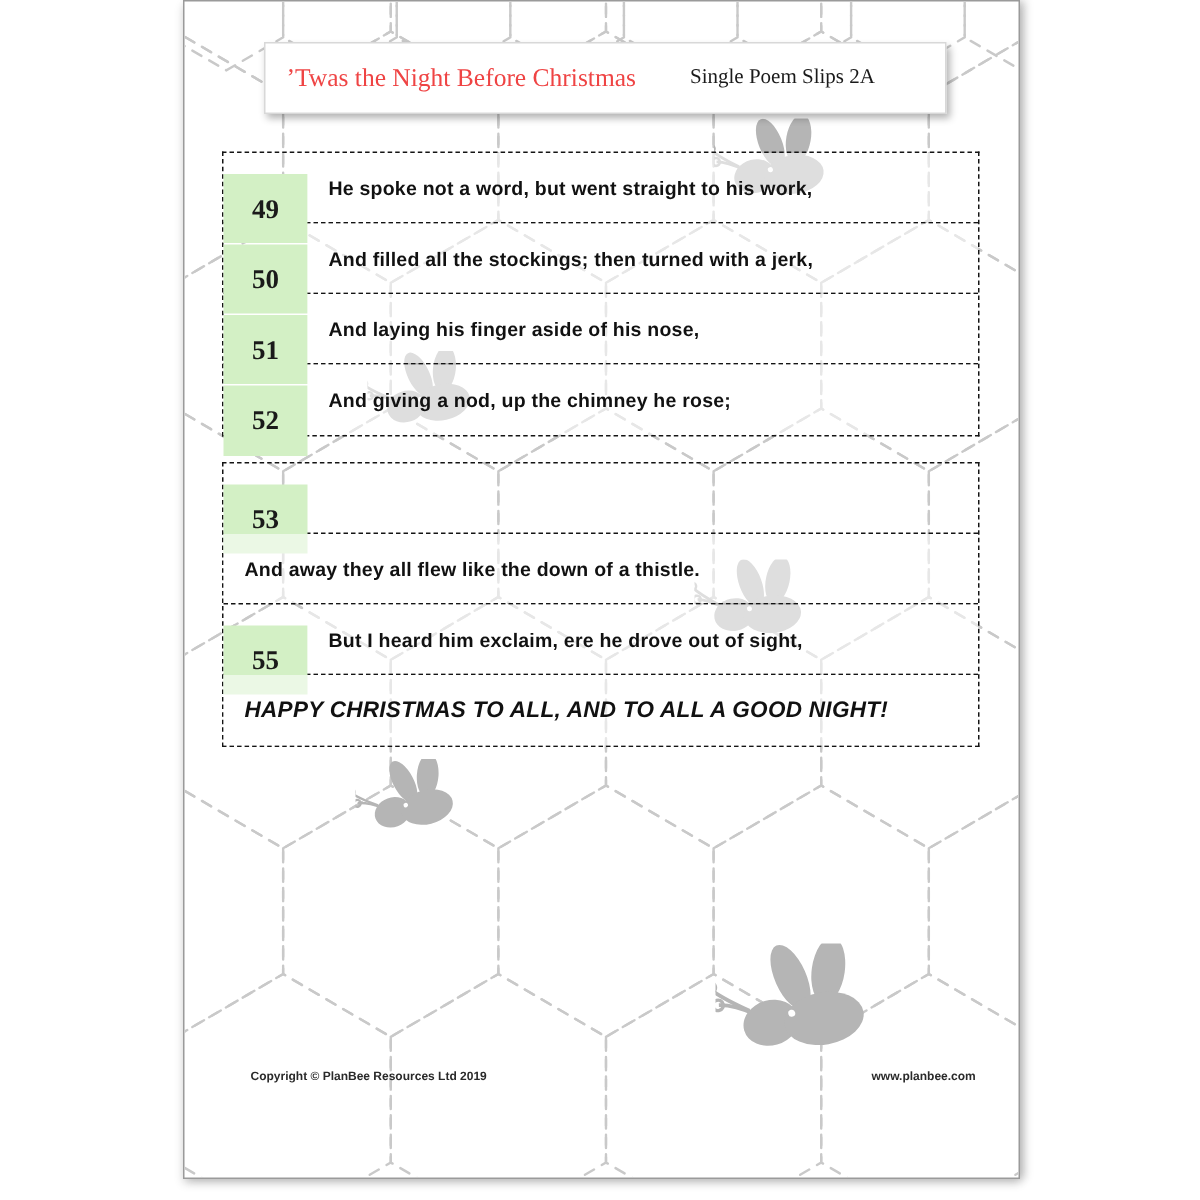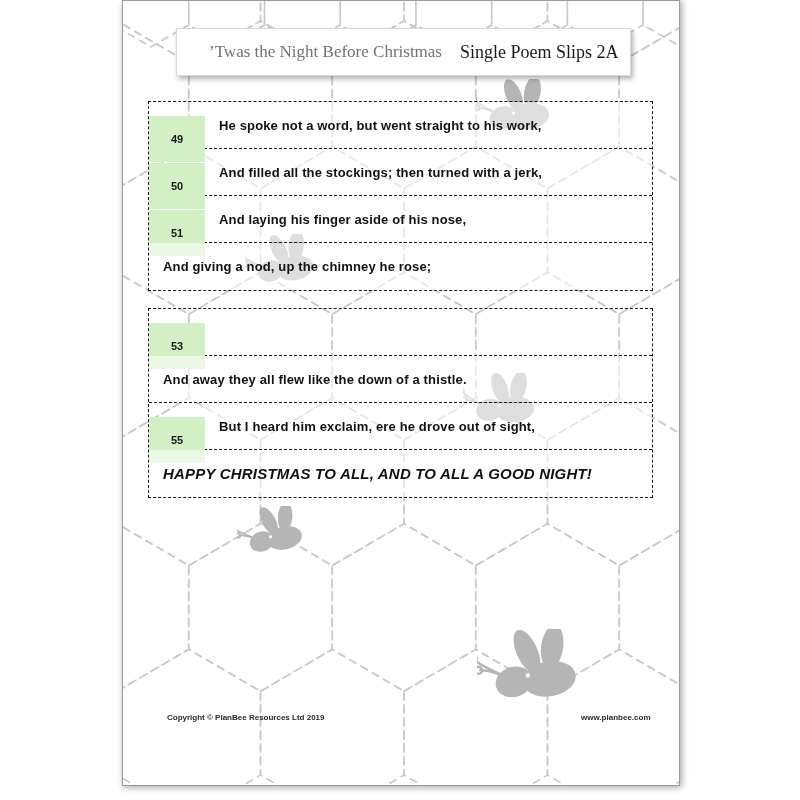--- a/index.html
+++ b/index.html
@@ -63,31 +63,31 @@
     background: #ffffff;
     border: 1px solid #d8d8d8;
     box-sizing: border-box;
     box-shadow: 2px 3px 5px rgba(0,0,0,0.30);
     display: flex;
     align-items: center;
     z-index: 5;
   }
   #title-bar .poem-title {
     position: absolute;
-    left: 32px;
+    left: 14px;
     font-family: "Liberation Serif", serif;
     font-size: 17px;
-    color: #737373;
+    color: #ef4444;
     white-space: nowrap;
   }
   #title-bar .sheet-label {
     position: absolute;
     left: 283px;
     font-family: "Liberation Serif", serif;
-    font-size: 18px;
+    font-size: 14px;
     color: #1a1a1a;
     white-space: nowrap;
   }
 
   
   .slip-group {
     position: absolute;
     left: 25px;
     width: 505px;
     border: 1.6px dashed #141414;
@@ -110,23 +110,23 @@
   .slip-row:last-child { border-bottom: none; }
 
   .slip-num {
     width: 56px;
     height: 100%;
     flex: 0 0 56px;
     background: #d3f0c5;
     display: flex;
     align-items: center;
     justify-content: center;
-    font-family: Liberation Sans, sans-serif;
+    font-family: Liberation Serif, serif;
     font-weight: bold;
-    font-size: 11px;
+    font-size: 18px;
     color: #1a1a1a;
     box-sizing: border-box;
     margin-top: 28px;
   }
 
   .slip-text {
     flex: 1 1 auto;
     padding-left: 14px;
     font-family: "Liberation Sans", sans-serif;
     font-weight: bold;
@@ -327,20 +327,21 @@
       </div>
       <div class="slip-row">
         <div class="slip-num">50</div>
         <div class="slip-text">And filled all the stockings; then turned with a jerk,</div>
       </div>
       <div class="slip-row">
         <div class="slip-num">51</div>
         <div class="slip-text">And laying his finger aside of his nose,</div>
       </div>
       <div class="slip-row">
+        <div class="slip-num">52</div>
         <div class="slip-text">And giving a nod, up the chimney he rose;</div>
       </div>
     </div>
 
     <div class="slip-group" id="group-2">
       <div class="slip-row">
         <div class="slip-num">53</div>
       </div>
       <div class="slip-row">
         <div class="slip-text">And away they all flew like the down of a thistle.</div>

